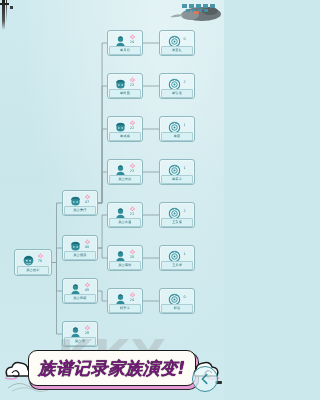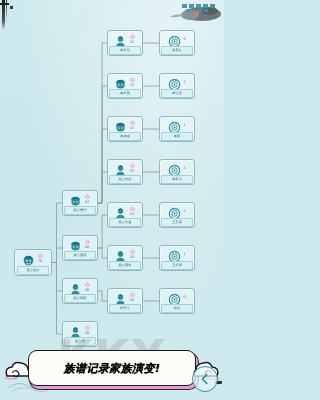--- a/index.html
+++ b/index.html
@@ -82,21 +82,21 @@
     position:absolute;left:28px;right:28px;top:2px;height:34px;
     background:#fdfcf6;
     border:1.6px solid #1b1b1b;
     border-radius:9px;
     box-shadow:2px 3px 0 #e59ad6, 2px 3px 0 1px #2a2a2a;
     display:flex;align-items:center;justify-content:center;
   }
   .banner-text{
     font-family:"DejaVu Sans","Liberation Sans",sans-serif;
     font-weight:700;font-style:italic;
-    font-size:11px;letter-spacing:.4px;color:#000000;
+    font-size:17px;letter-spacing:.4px;color:#701a75;
     text-shadow:0 0 1px #161616;
     white-space:nowrap;
   }
   .cloud{position:absolute;top:12px;width:30px;height:22px;}
   .cloud.left{left:2px;}
   .cloud.right{right:2px;}
 
   .swirl{position:absolute;left:6px;bottom:2px;width:62px;height:20px;opacity:.5;}
 
   

